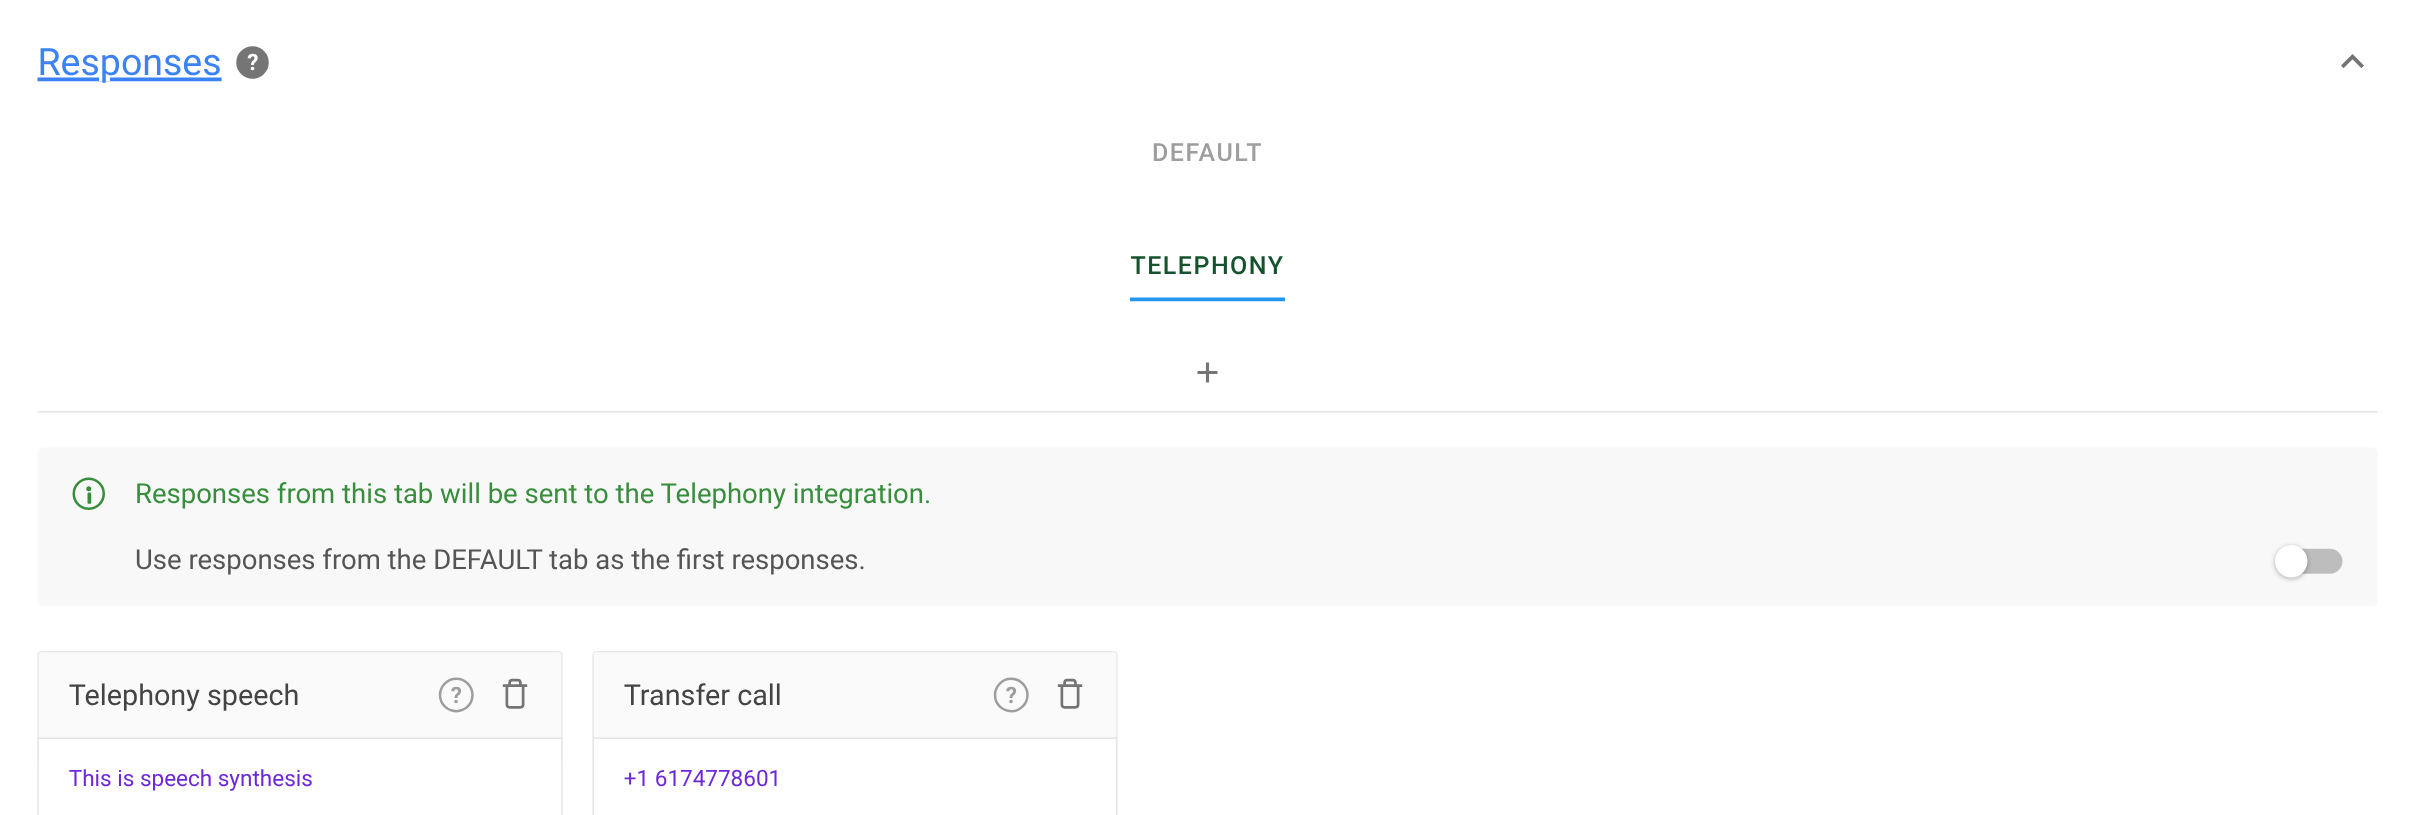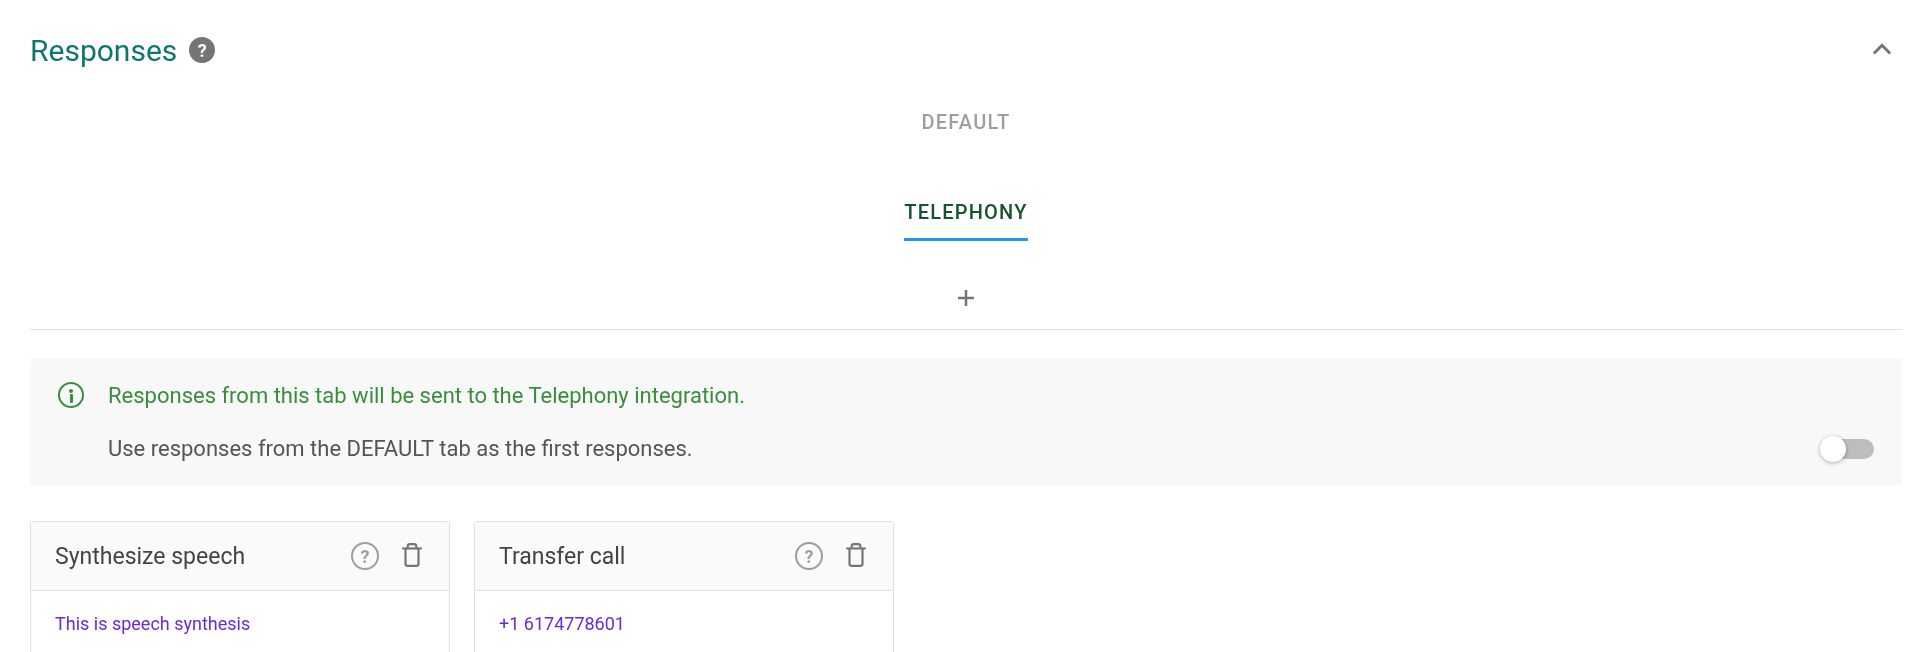--- a/index.html
+++ b/index.html
@@ -16,21 +16,22 @@
       margin-bottom: 30px;
     }
     .section-title-wrap {
       display: flex;
       align-items: center;
       gap: 12px;
     }
     .section-title {
       font-size: 30px;
       font-weight: 400;
-      color: #0f766e;
+      color: #3b82f6;
+      text-decoration: underline;
     }
     .help-icon {
       width: 26px;
       height: 26px;
       border-radius: 50%;
       background: #757575;
       color: #fff;
       display: inline-flex;
       align-items: center;
       justify-content: center;
@@ -229,21 +230,21 @@
     <span class="info-text-grey">Use responses from the DEFAULT tab as the first responses.</span>
     <div class="toggle">
       <div class="toggle-knob"></div>
     </div>
   </div>
 </div>
 
 <div class="cards">
   <div class="card">
     <div class="card-header">
-      <span class="card-title">Synthesize speech</span>
+      <span class="card-title">Telephony speech</span>
       <span class="card-help">?</span>
       <span class="trash">
         <svg viewBox="0 0 24 24">
             <polyline points="3 6 5 6 21 6"></polyline>
             <path d="M8 6 V4 a2 2 0 0 1 2-2 h4 a2 2 0 0 1 2 2 v2"></path>
             <path d="M6 6 v14 a2 2 0 0 0 2 2 h8 a2 2 0 0 0 2-2 V6"></path>
           </svg>
       </span>
     </div>
     <div class="card-body">This is speech synthesis</div>

